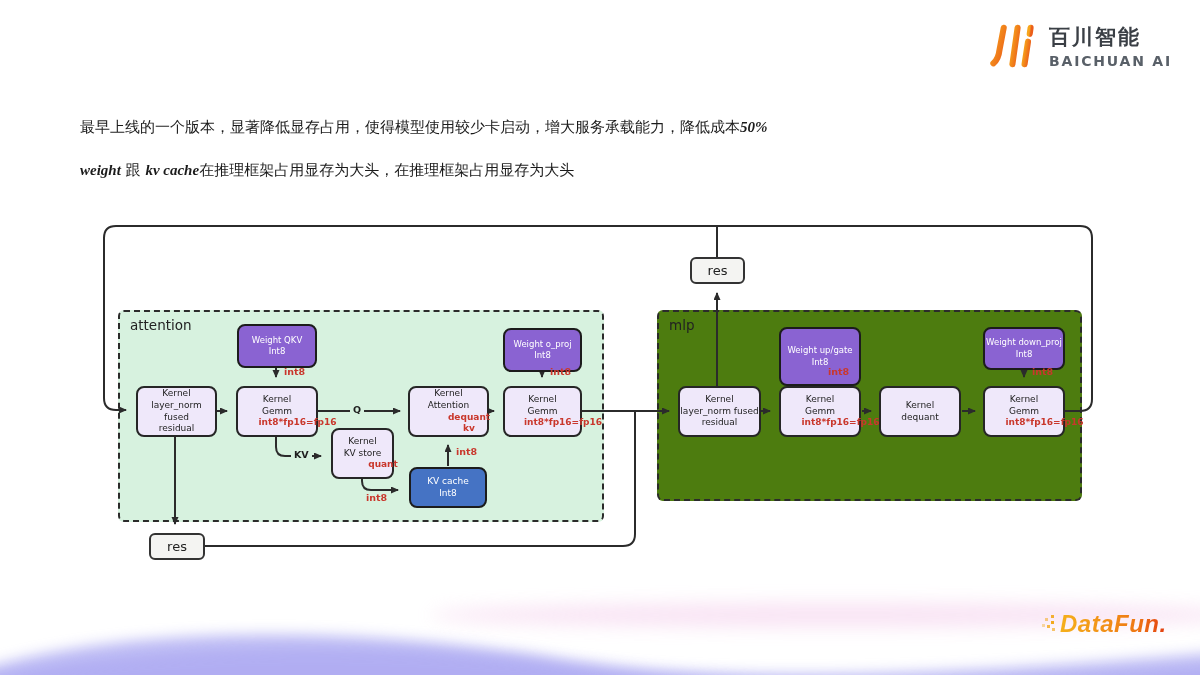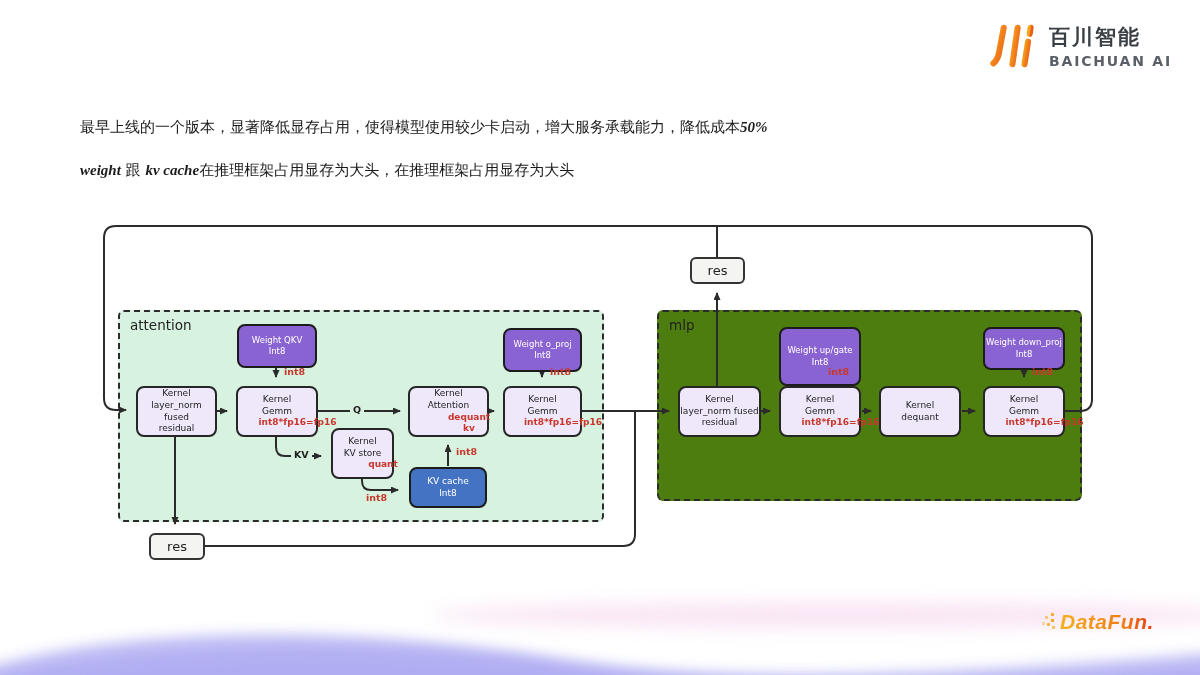--- a/index.html
+++ b/index.html
@@ -44,21 +44,21 @@
     border:2px solid #333; border-radius:6px; display:flex; align-items:center;
     justify-content:center; font-size:13px; color:#222;
   }
   .lbl { position:absolute; z-index:4; font-size:9.5px; font-weight:bold; }
   .lbl.rd { color:#C9372C; }
   .lbl.dk { color:#1d1d1d; background:#D7F2DF; padding:0 3px; }
   
   .swoosh { position:absolute; left:0; top:565px; z-index:0; }
   .datafun { position:absolute; left:1042px; top:610px; z-index:5; display:flex; align-items:center; gap:3px; }
   .datafun-text {
-    font-size:21px; font-weight:bold; font-style:italic; letter-spacing:.5px;
+    font-size:24px; font-weight:bold; font-style:italic; letter-spacing:.5px;
     font-family:"Liberation Sans","DejaVu Sans",sans-serif;
     background:linear-gradient(90deg,#F5B01B,#EF7A14 70%,#E23B10);
     -webkit-background-clip:text; background-clip:text; color:transparent;
   }
 </style>
 </head>
 <body>
 
 <div class="slide">
 

